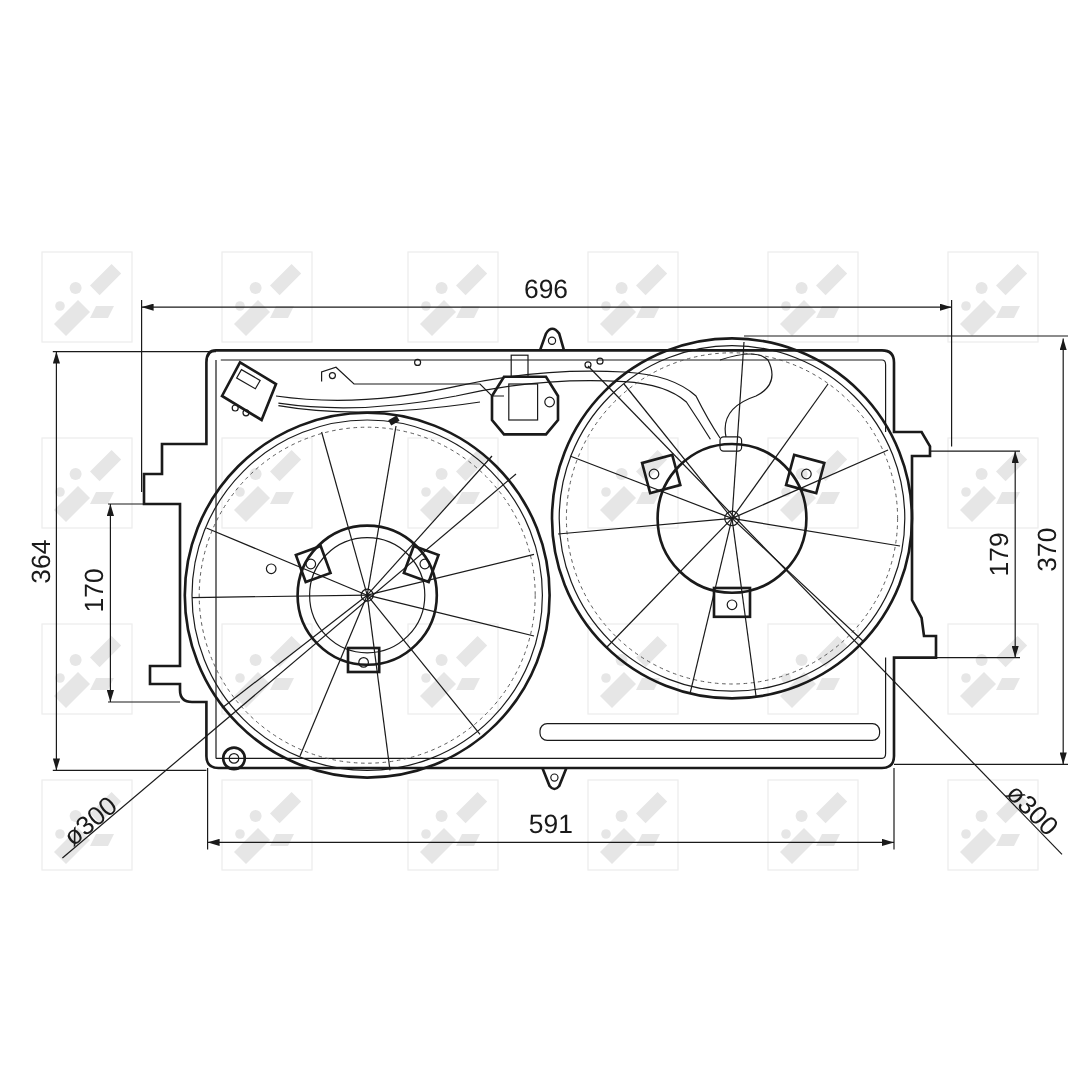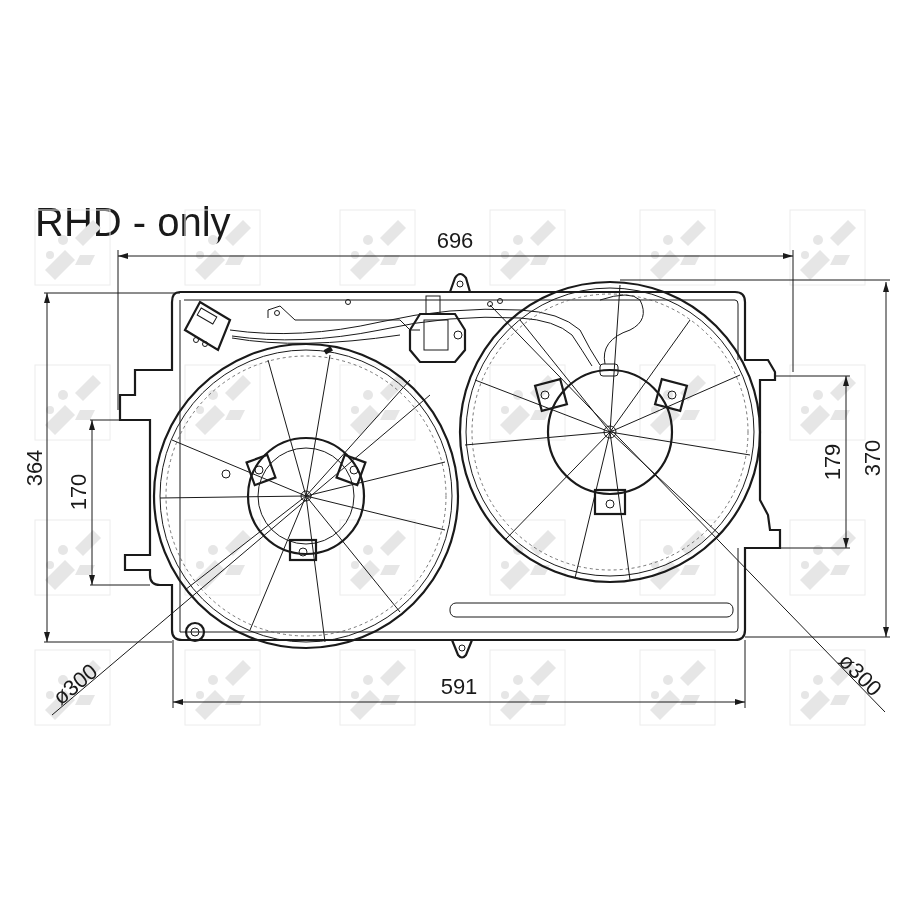--- a/index.html
+++ b/index.html
@@ -9,21 +9,20 @@
   .dim { font-family: "Liberation Sans", sans-serif; font-size: 22px; fill: #1a1a1a; }
   .thin { stroke: #1a1a1a; stroke-width: 1; fill: none; }
   .thick { stroke: #1a1a1a; stroke-width: 2.2; fill: none; }
   .dash { stroke: #555; stroke-width: 0.8; fill: none; stroke-dasharray: 3 3; }
   .wm { fill: #e6e6e6; }
 </style>
 </head>
 <body>
 
 <div class="canvas">
-  <div class="title">RHD - only</div>
 
   <svg width="900" height="900" viewBox="0 0 900 900">
     <defs>
       <marker id="arr" markerWidth="10" markerHeight="6" refX="10" refY="3" orient="auto-start-reverse">
         <path d="M0,0 L10,3 L0,6 z" fill="#1a1a1a"></path>
       </marker>
       <g id="wmark">
         <rect x="0" y="0" width="75" height="75" fill="none" stroke="#ececec" stroke-width="1"></rect>
         <path d="M40,28 L58,10 L66,18 L48,36 z" class="wm"></path>
         <path d="M10,60 L30,40 L40,50 L20,70 z" class="wm"></path>

